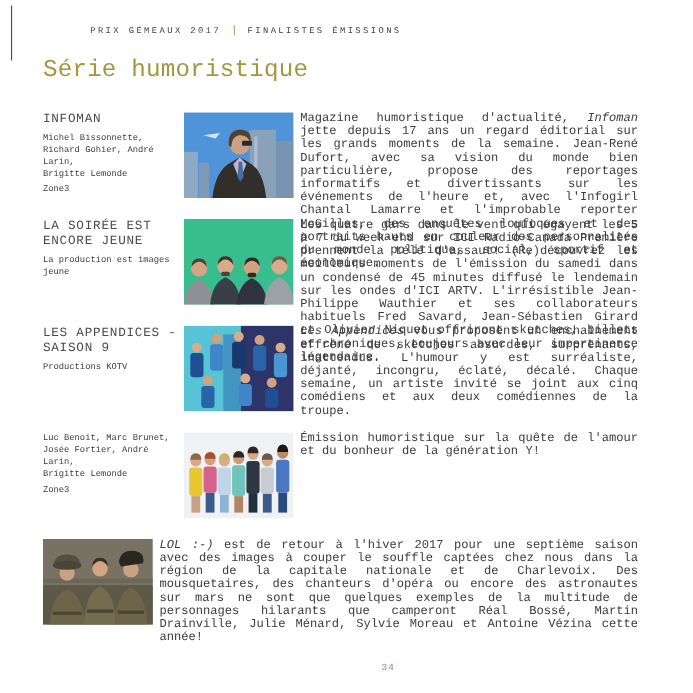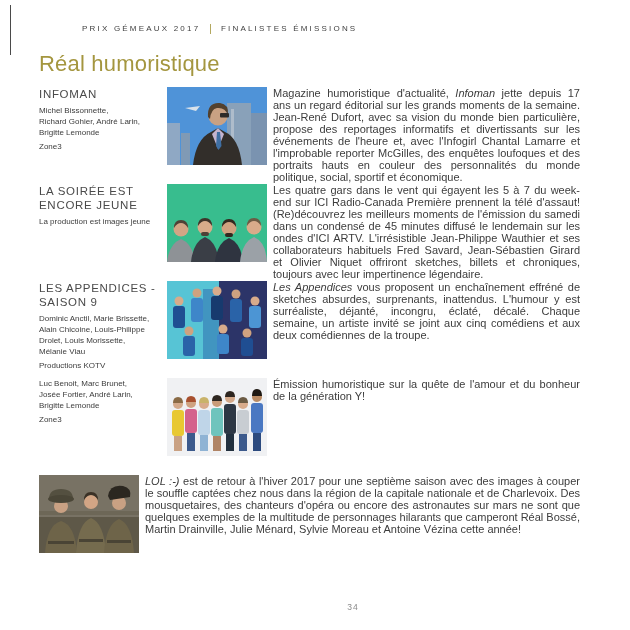--- a/index.html
+++ b/index.html
@@ -1,26 +1,26 @@
 <!DOCTYPE html>
 <html lang="fr"><head>
 <meta charset="utf-8">
 <style>
   html,body{margin:0;padding:0;background:#ffffff;}
   .page{
     position:relative;width:630px;height:630px;background:#ffffff;overflow:hidden;
-    font-family:Liberation Sans, sans-serif;color:#3c3c3c;
+    font-family:Liberation Mono, monospace;color:#3c3c3c;
   }
   .crop-mark{position:absolute;left:10px;top:5px;width:1px;height:50px;background:#4a4a4a;}
   .header{position:absolute;left:82px;top:23px;display:flex;align-items:center;
     font-size:8px;letter-spacing:2.2px;color:#3f3f3f;white-space:nowrap;}
   .header .sep{color:#a4963f;margin:0 9px;font-size:10px;letter-spacing:0;}
   .page-title{position:absolute;left:39px;top:51px;margin:0;font-size:22px;font-weight:400;
     color:#a4963f;letter-spacing:0.2px;}
-  .entries{position:absolute;left:39px;top:87px;width:553px;}
+  .entries{position:absolute;left:39px;top:102px;width:553px;}
   .row{display:flex;align-items:flex-start;height:79px;margin-bottom:18px;}
   .col-left{width:128px;flex:0 0 128px;padding-right:6px;box-sizing:border-box;}
   .etitle{margin:0 0 4px 0;font-size:11.5px;font-weight:400;letter-spacing:0.7px;
     line-height:14px;color:#4a4a4a;white-space:pre-line;}
   .people{margin:0;font-size:8px;line-height:11px;white-space:pre-line;color:#3c3c3c;}
   .producer{margin:3px 0 0 0;font-size:8px;line-height:11px;color:#3c3c3c;}
   .photo{width:100px;height:78px;flex:0 0 100px;overflow:hidden;}
   .photo svg{display:block;width:100px;height:78px;}
   .desc{flex:1;margin:0 12px 0 6px;font-size:11px;line-height:12px;text-align:justify;
     color:#3c3c3c;}
@@ -34,21 +34,21 @@
 <div class="page">
 
   <div class="crop-mark"></div>
 
   <div class="header">
     <span>PRIX GÉMEAUX 2017</span>
     <span class="sep">|</span>
     <span>FINALISTES ÉMISSIONS</span>
   </div>
 
-  <h1 class="page-title">Réal humoristique</h1>
+  <h1 class="page-title">Série humoristique</h1>
 
   <div class="entries">
 
     <div class="row">
       <div class="col-left">
         <h2 class="etitle">INFOMAN</h2>
         <p class="people">Michel Bissonnette,
 Richard Gohier, André Larin,
 Brigitte Lemonde</p>
         <p class="producer">Zone3</p>
@@ -98,24 +98,20 @@
           <path d="M73 78 Q75 58 87 53 Q99 58 100 78 Z" fill="#9BA1A7"></path>
         </svg>
       </div>
       <p class="desc"><span>Les quatre gars dans le vent qui égayent les 5 à 7 du week-end sur ICI Radio-Canada Première prennent la télé d'assaut! (Re)découvrez les meilleurs moments de l'émission du samedi dans un condensé de 45 minutes diffusé le lendemain sur les ondes d'ICI ARTV. L'irrésistible Jean-Philippe Wauthier et ses collaborateurs habituels Fred Savard, Jean-Sébastien Girard et Olivier Niquet offriront sketches, billets et chroniques, toujours avec leur impertinence légendaire.</span><em></em><span></span></p>
     </div>
 
     <div class="row">
       <div class="col-left">
         <h2 class="etitle">LES APPENDICES -
 SAISON 9</h2>
-        <p class="people">Dominic Anctil, Marie Brissette,
-Alain Chicoine, Louis-Philippe
-Drolet, Louis Morissette,
-Mélanie Viau</p>
         <p class="producer">Productions KOTV</p>
       </div>
       <div class="photo">
         <svg viewBox="0 0 100 78" preserveAspectRatio="none">
           <rect width="100" height="78" fill="#57C4D5"></rect>
           <rect x="52" width="48" height="78" fill="#2C3468"></rect>
           <rect x="36" y="8" width="16" height="70" fill="#2F6FAE" opacity="0.55"></rect>
           <circle cx="12" cy="20" r="4.5" fill="#D8AB8B"></circle>
             <rect x="6" y="25" width="12" height="22" rx="3" fill="#1F4E92"></rect>
           <circle cx="30" cy="12" r="4.5" fill="#CFA280"></circle>

